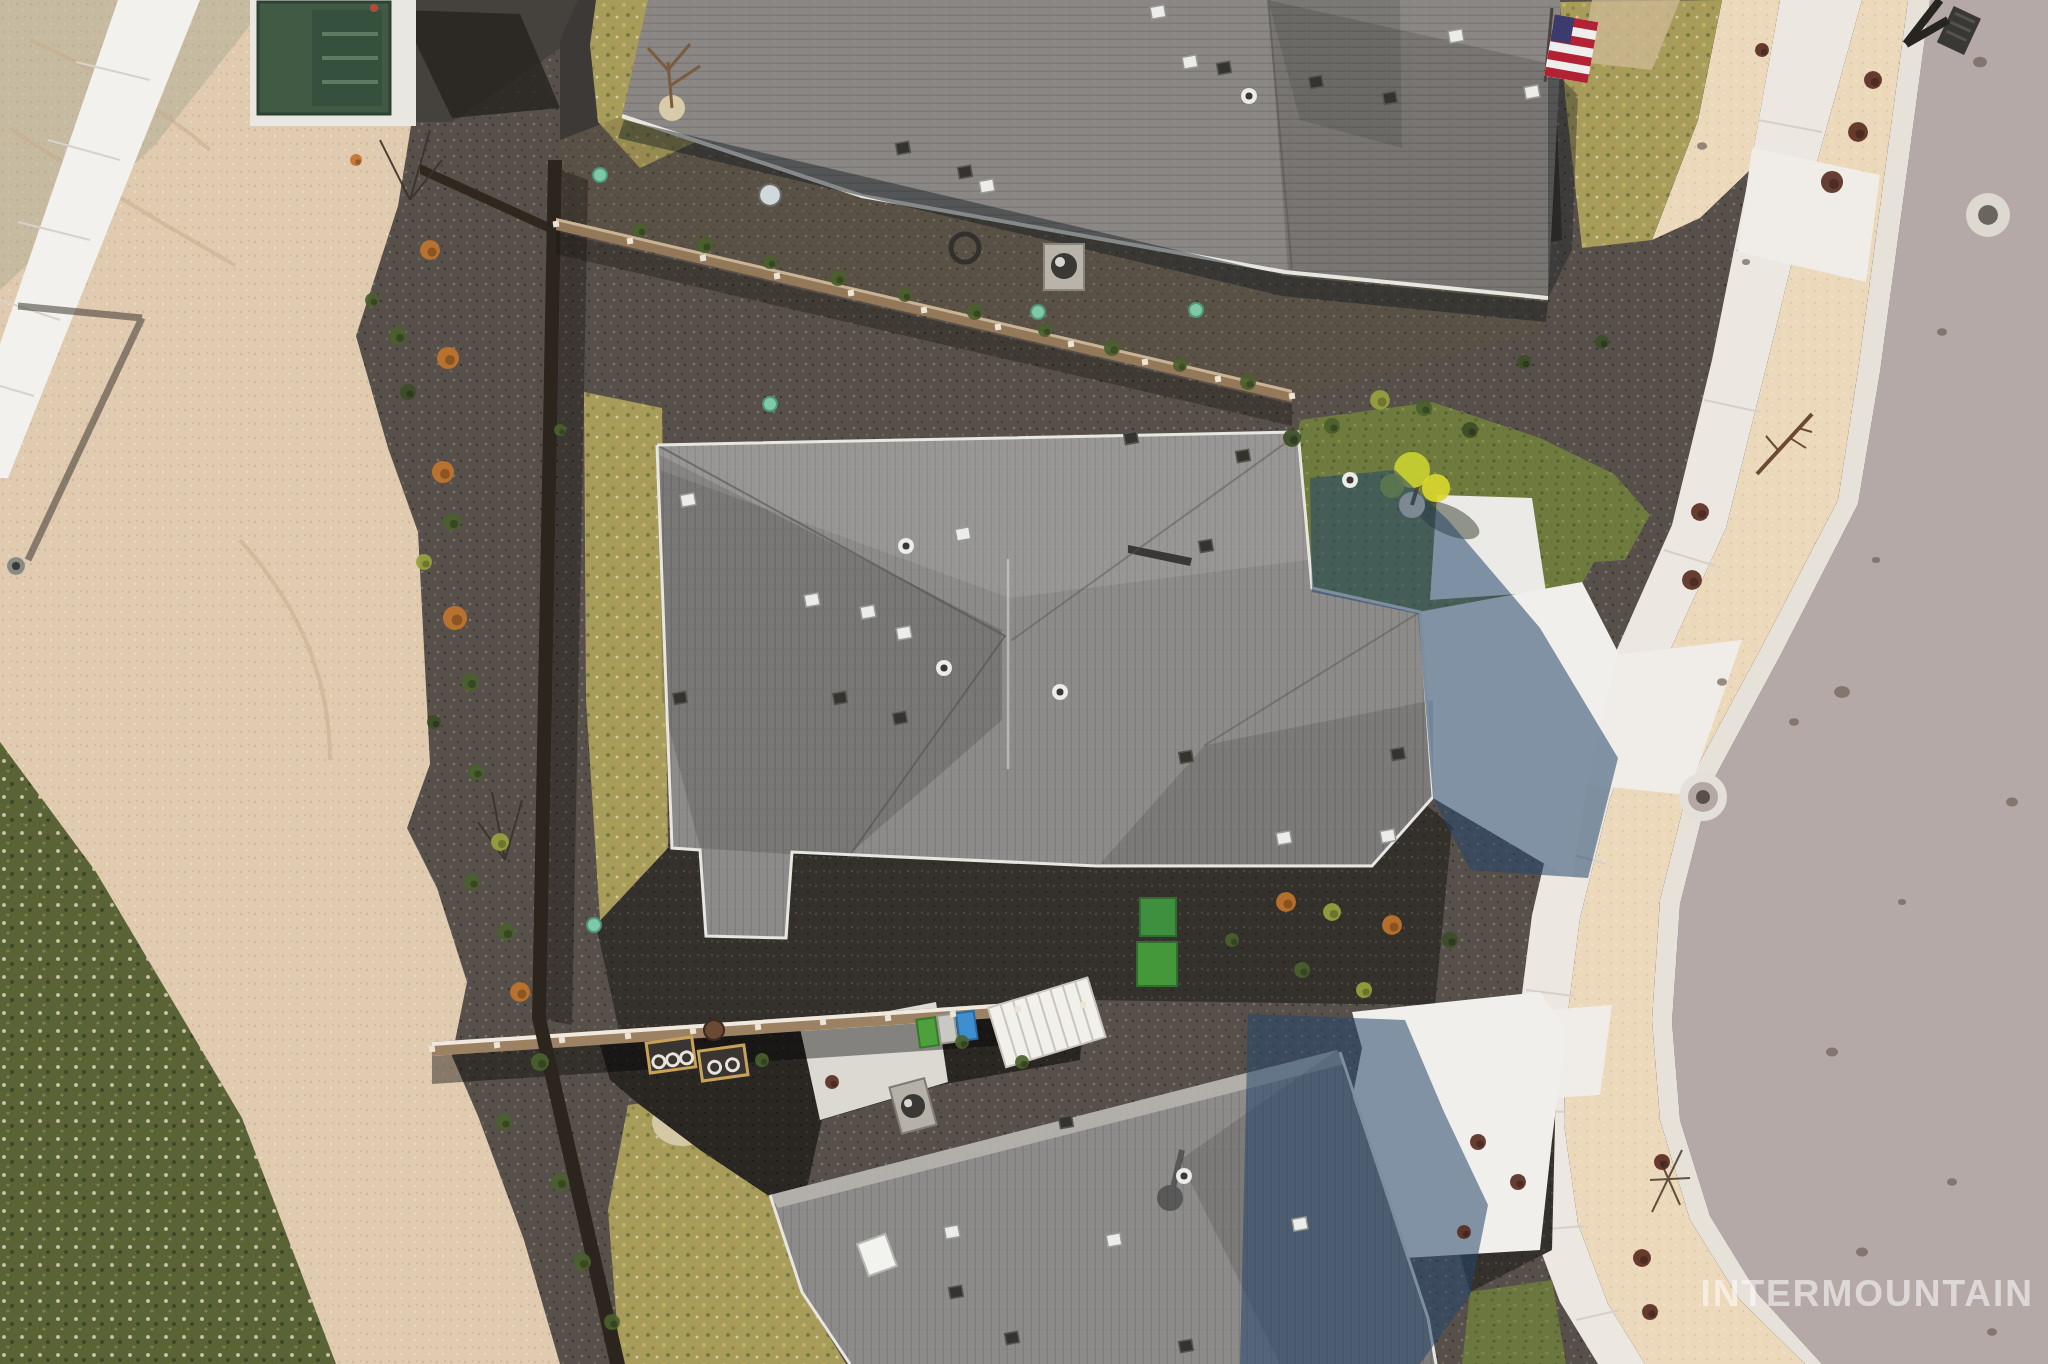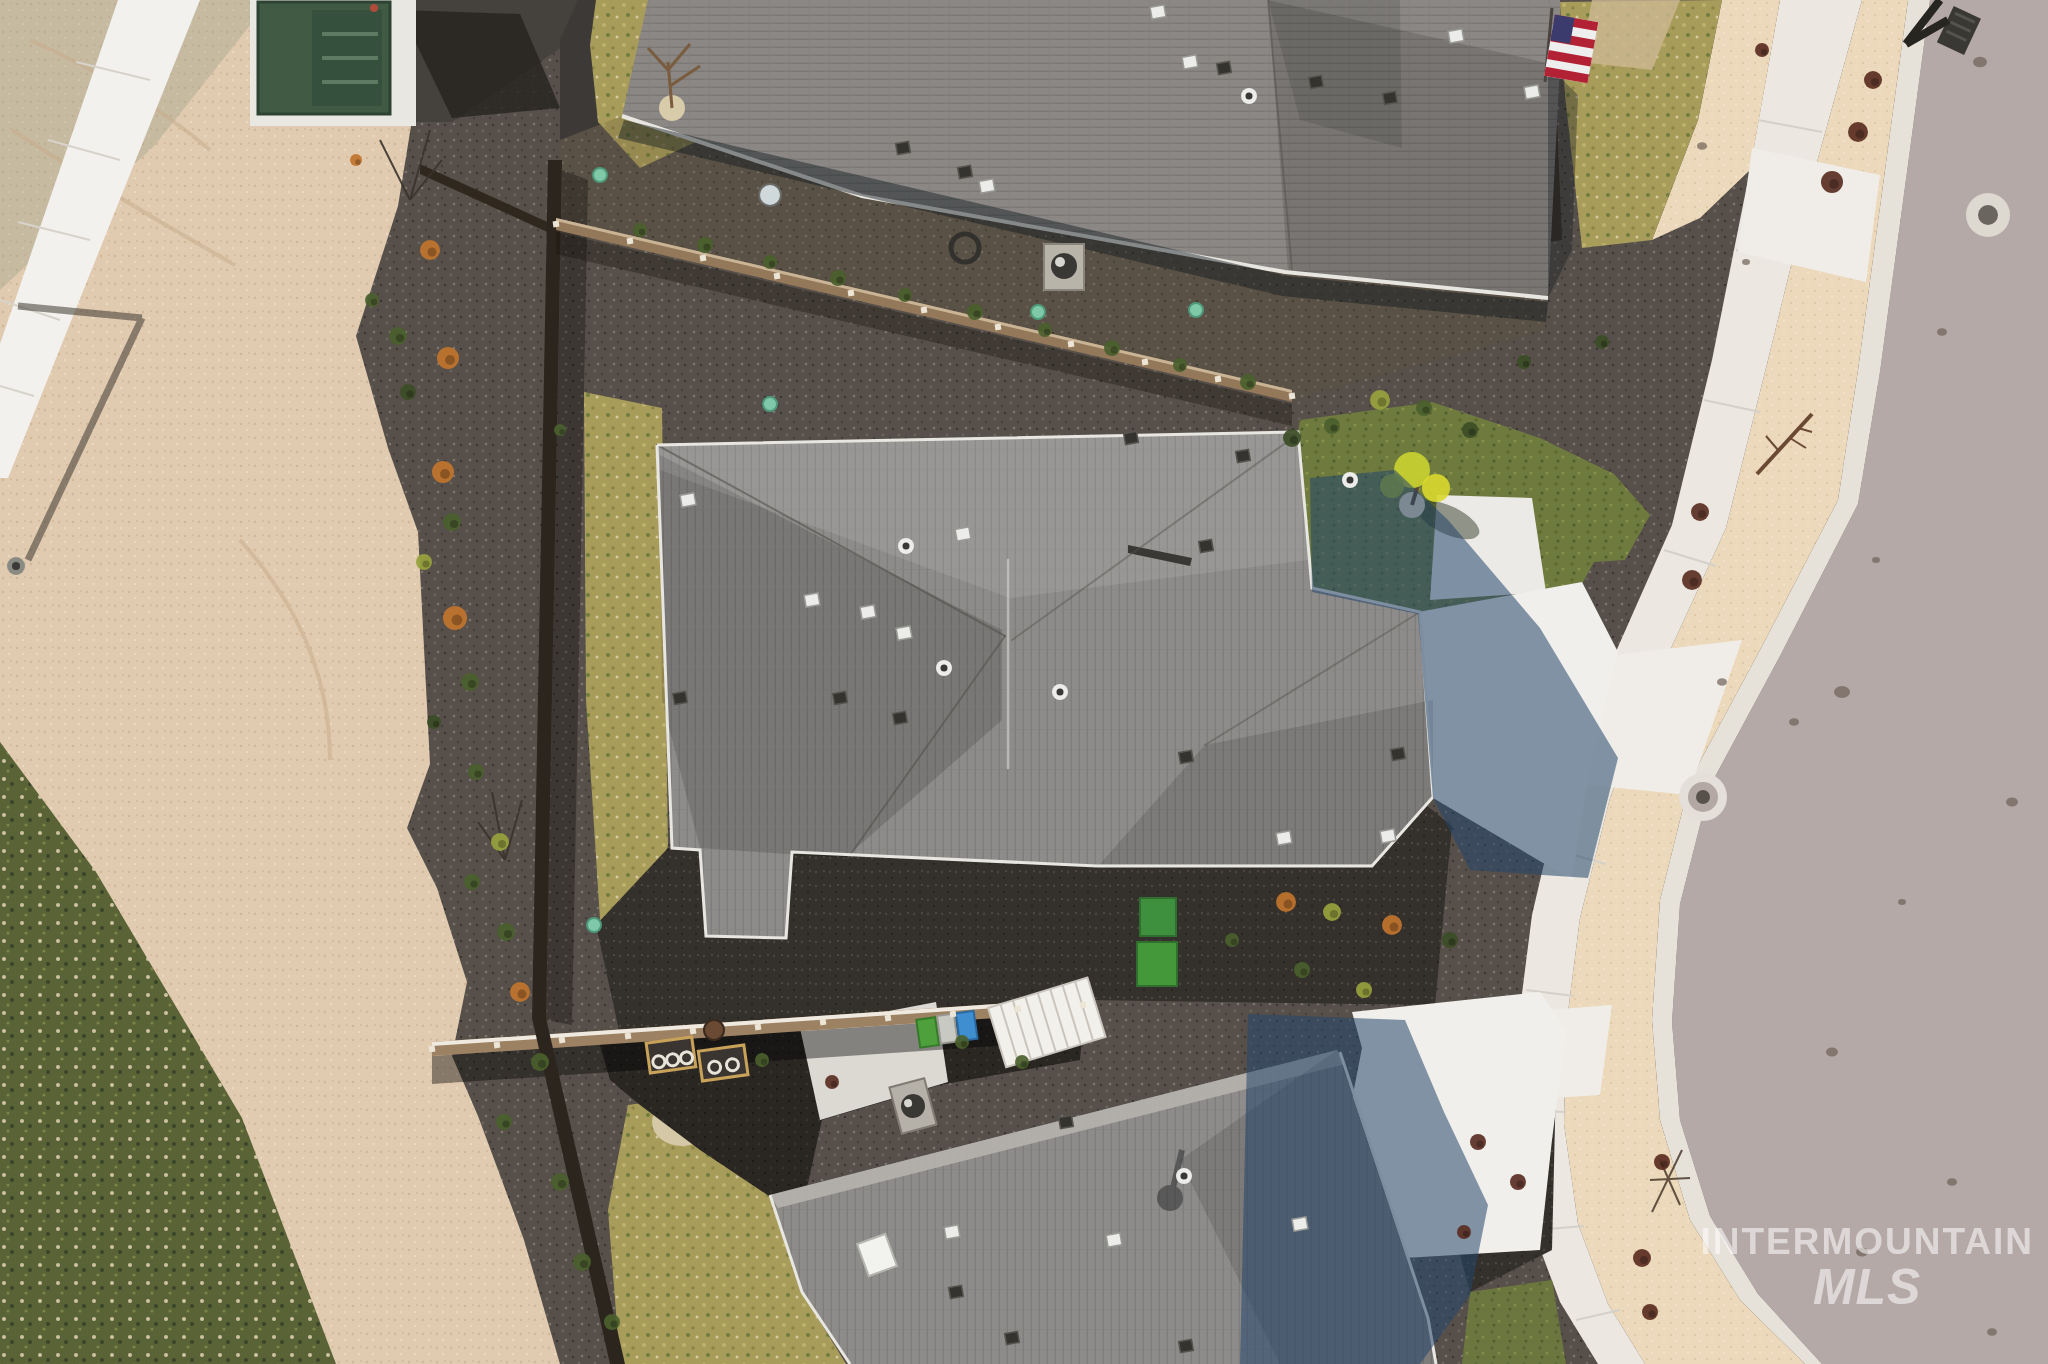--- a/index.html
+++ b/index.html
@@ -553,15 +553,14 @@
         <circle cx="600" cy="175" r="7" fill="#7fc9a8" stroke="#4e9a7a" stroke-width="2"></circle>
         <circle cx="770" cy="404" r="7" fill="#7fc9a8" stroke="#4e9a7a" stroke-width="2"></circle>
         <circle cx="1038" cy="312" r="7" fill="#7fc9a8" stroke="#4e9a7a" stroke-width="2"></circle>
         <circle cx="1196" cy="310" r="7" fill="#7fc9a8" stroke="#4e9a7a" stroke-width="2"></circle>
         <circle cx="594" cy="925" r="7" fill="#7fc9a8" stroke="#4e9a7a" stroke-width="2"></circle>
       </g>
 </svg>
 
 <div class="wm">
   <div class="l1">INTERMOUNTAIN</div>
-  <div class="l2">MLS</div>
 </div>
 </div>
 
 </body></html>

